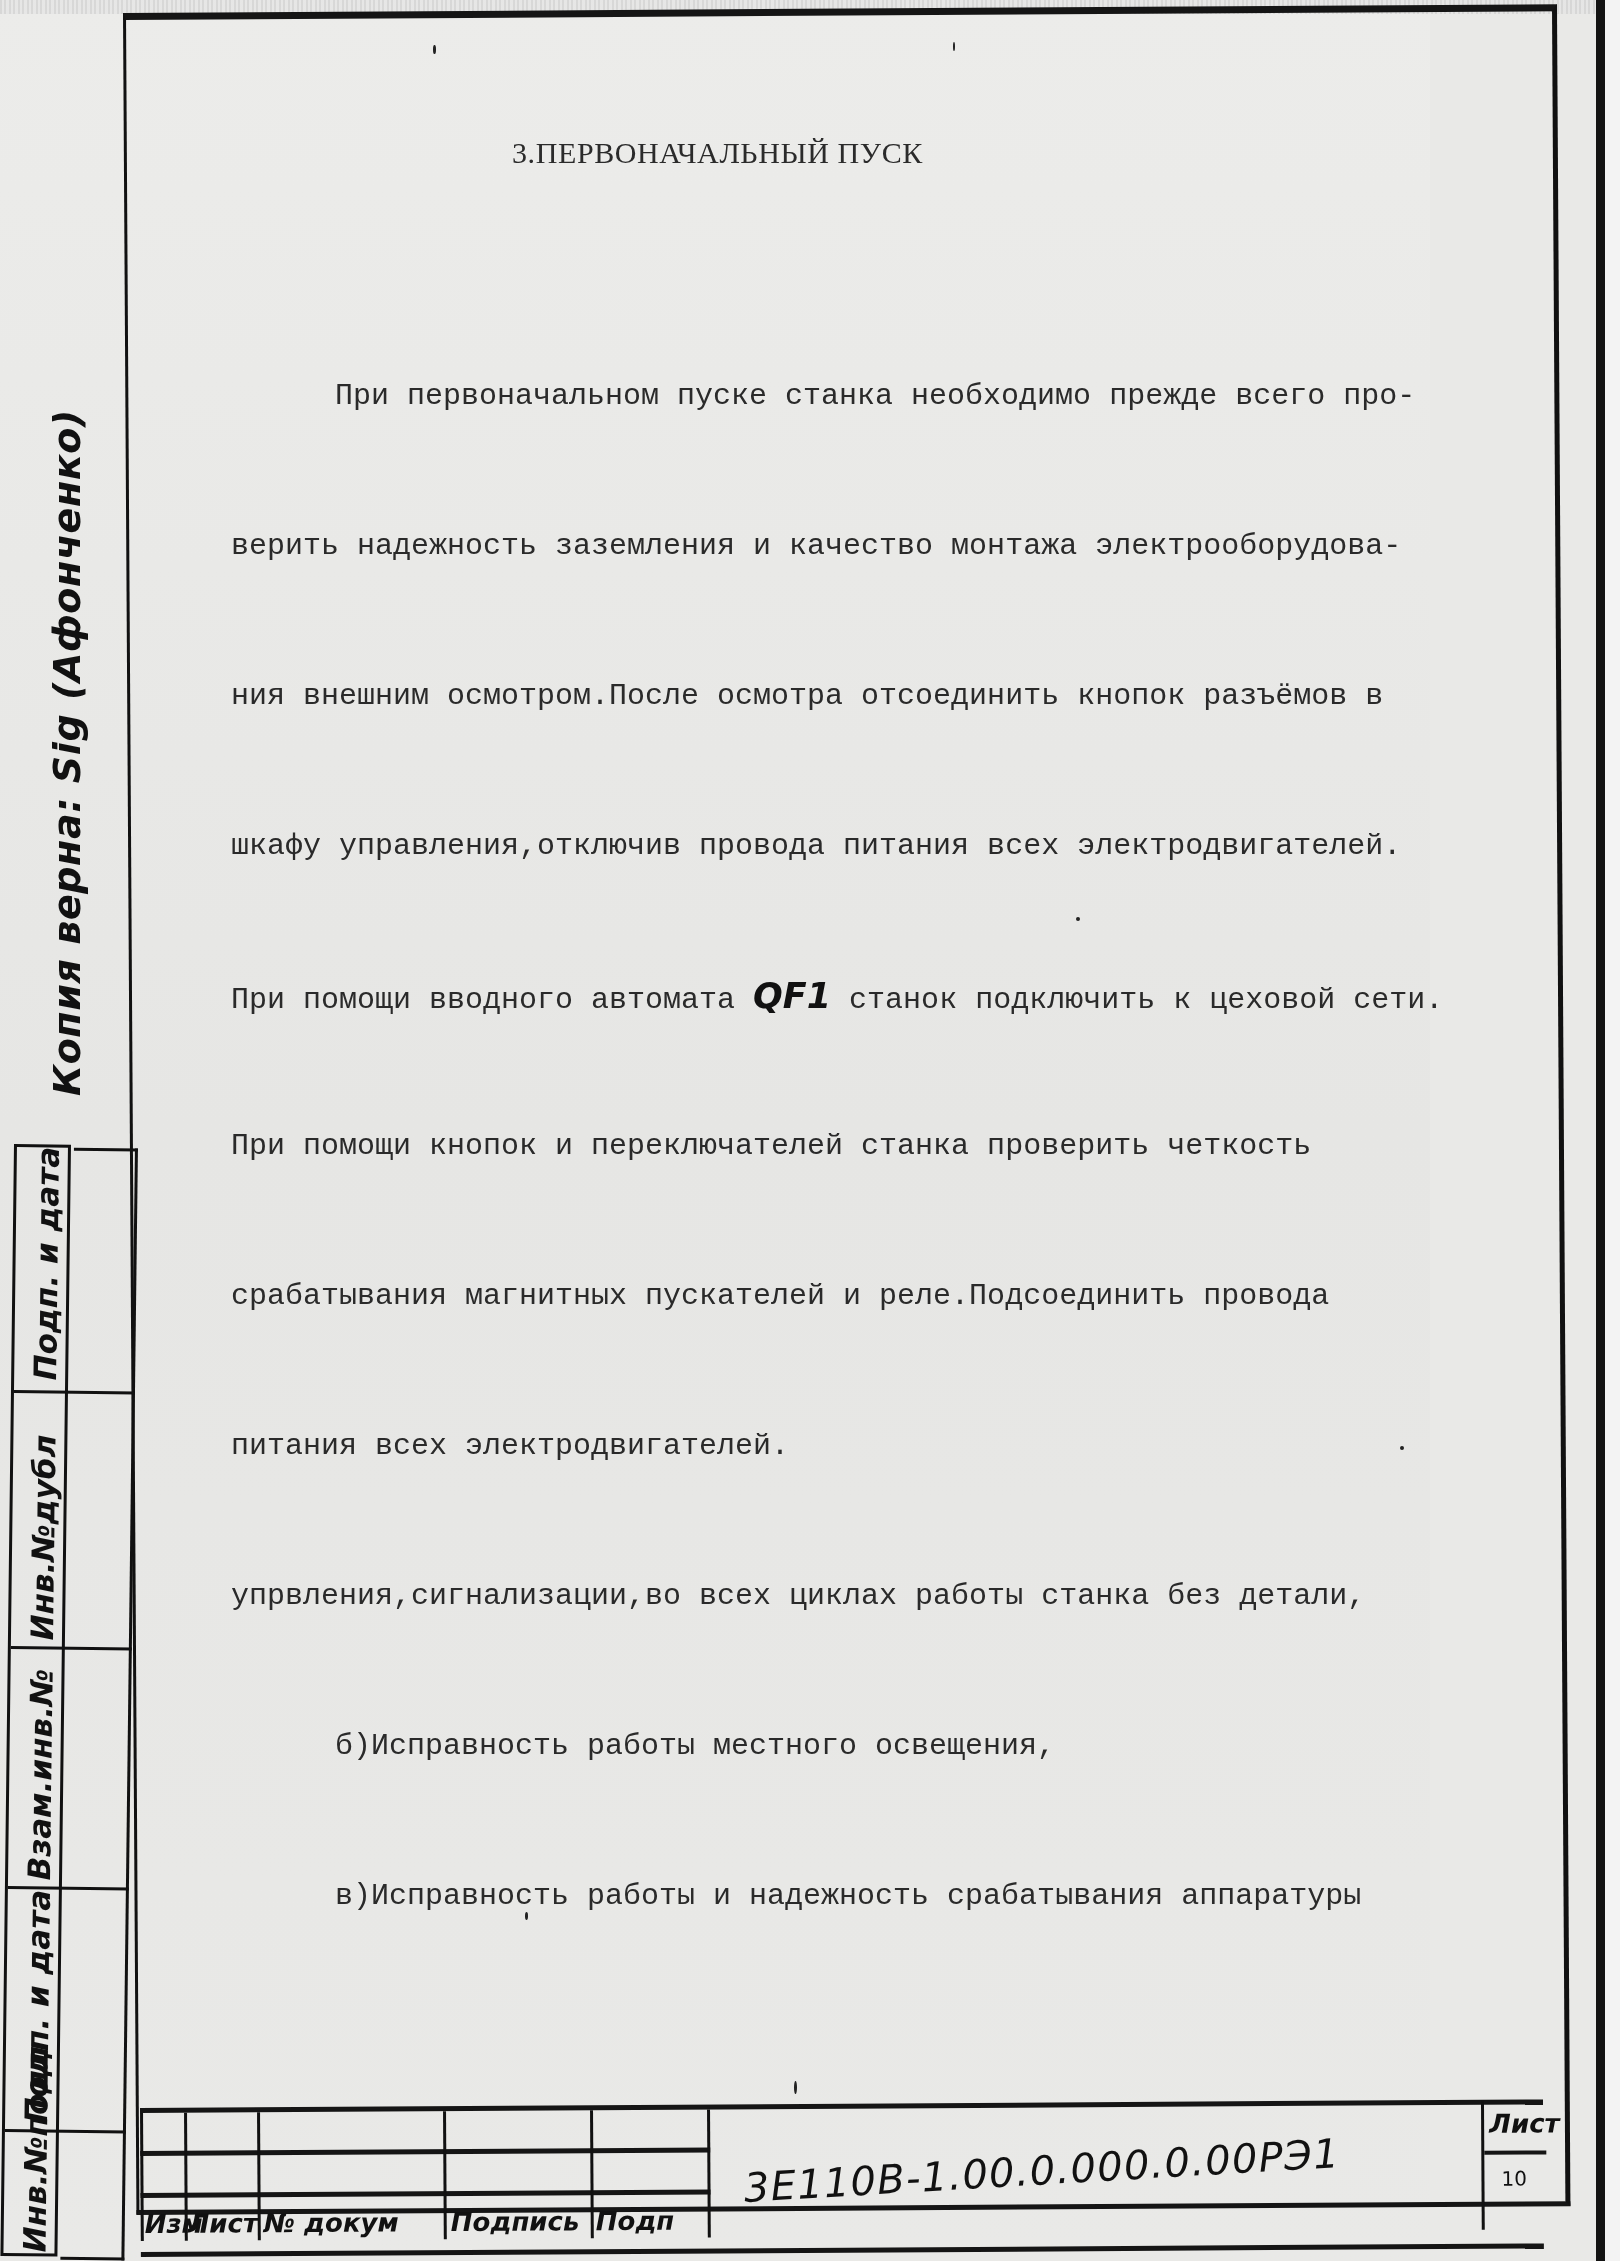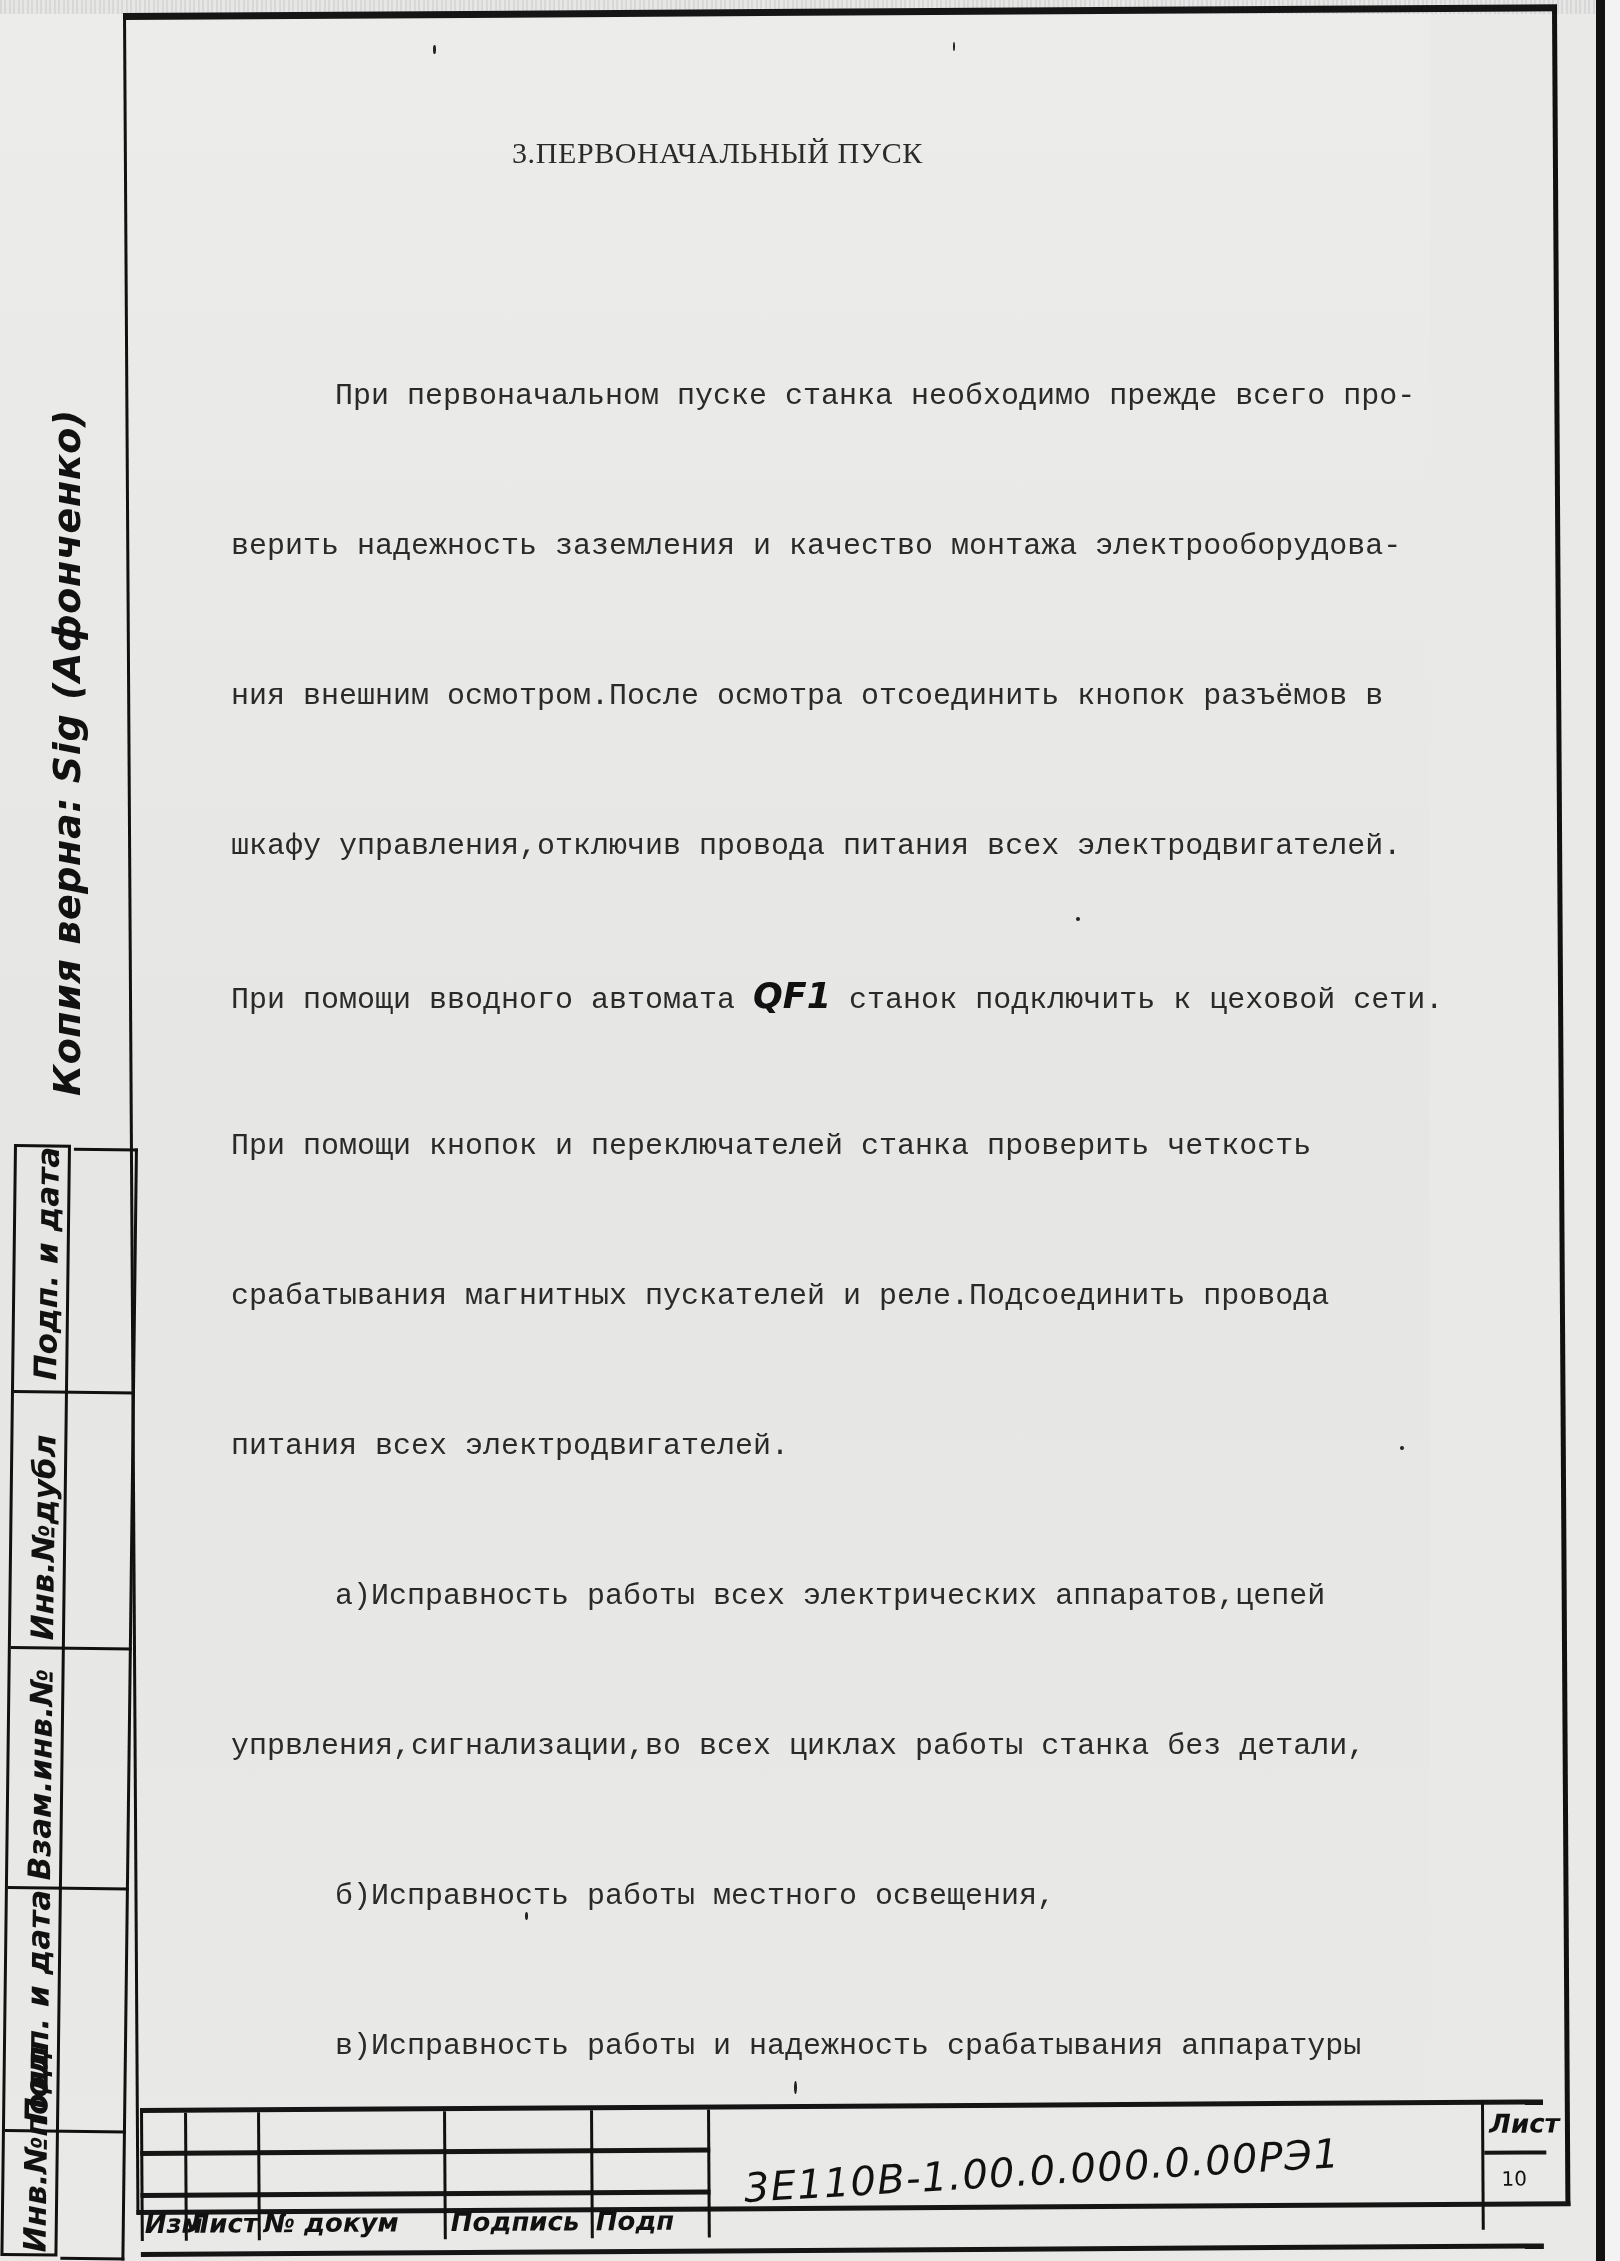--- a/index.html
+++ b/index.html
@@ -124,21 +124,20 @@
 
   <div class="body-text">
     <span class="line indent">При первоначальном пуске станка необходимо прежде всего про-</span>
     <span class="line">верить надежность заземления и качество монтажа электрооборудова-</span>
     <span class="line">ния внешним осмотром.После осмотра отсоединить кнопок разъёмов в</span>
     <span class="line">шкафу управления,отключив провода питания всех электродвигателей.</span>
     <span class="line"><span>При помощи вводного автомата </span><span class="qf">QF1</span><span> станок подключить к цеховой сети.</span></span>
     <span class="line">При помощи кнопок и переключателей станка проверить четкость</span>
     <span class="line">срабатывания магнитных пускателей и реле.Подсоединить провода</span>
     <span class="line">питания всех электродвигателей.</span>
-    <span class="line indent"><span>а)</span><span>Исправность работы всех электрических аппаратов,цепей</span></span>
     <span class="line">упрвления,сигнализации,во всех циклах работы станка без детали,</span>
     <span class="line indent"><span>б)</span><span>Исправность работы местного освещения,</span></span>
     <span class="line indent"><span>в)</span><span>Исправность работы и надежность срабатывания аппаратуры</span></span>
     
     
     
   </div>
 
   <div class="margin-note">Копия верна: Sig (Афонченко)</div>
 

